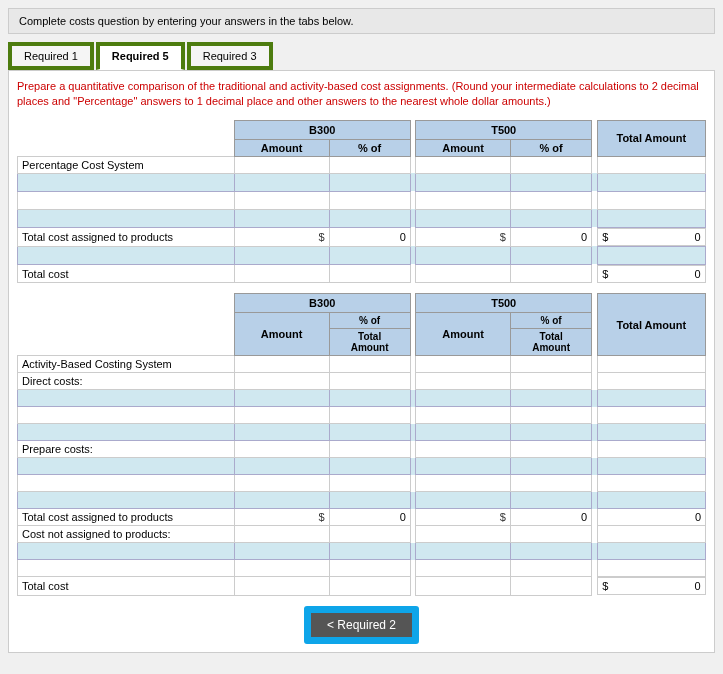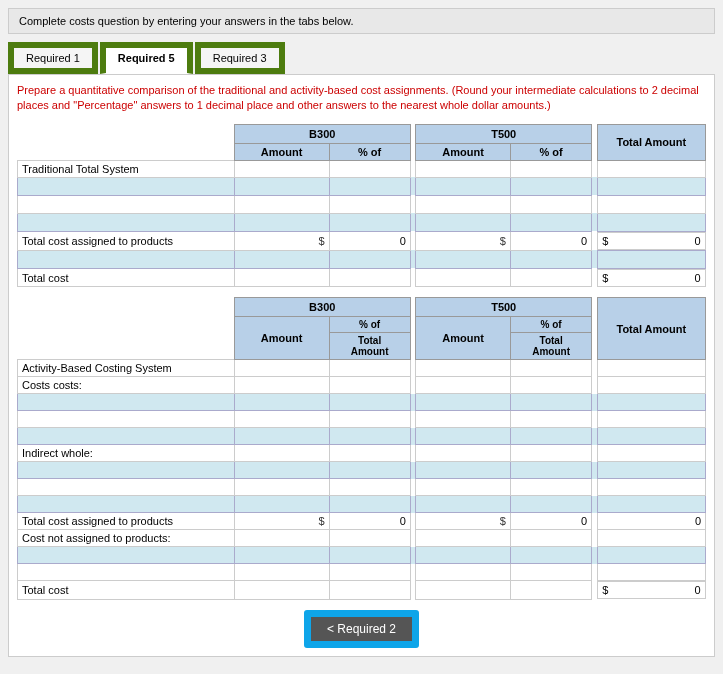--- a/index.html
+++ b/index.html
@@ -20,21 +20,21 @@
     }
 
     .tabs-row {
       display: flex;
       gap: 2px;
       margin-bottom: 0;
     }
 
     .tab {
       padding: 4px 12px;
-      border: 6px solid #4d7c0f;
+      border: 4px solid #4d7c0f;
       background: #f5f5f5;
       cursor: pointer;
       font-size: 11px;
     }
 
     .tab.active {
       background: #fff;
       border-bottom: 1px solid #fff;
       font-weight: bold;
     }
@@ -204,21 +204,21 @@
           <td class="col-header">Amount</td>
           <td class="col-header">% of</td>
           <td class="spacer"></td>
           <td class="col-header">Amount</td>
           <td class="col-header">% of</td>
           <td class="spacer"></td>
         </tr>
       </thead>
       <tbody>
         <tr>
-          <td class="row-label">Traditional Total System</td>
+          <td class="row-label">Percentage Cost System</td>
           <td class="input-cell"><input type="text" style=""></td>
           <td class="input-cell"><input type="text" style=""></td>
           <td class="spacer"></td>
           <td class="input-cell"><input type="text" style=""></td>
           <td class="input-cell"><input type="text" style=""></td>
           <td class="spacer"></td>
           <td class="input-cell"><input type="text" style=""></td>
         </tr>
         <tr class="empty-row blue-row">
           <td class="row-label" style="background:#d0e8f0;"></td>
@@ -331,21 +331,21 @@
           <td class="row-label">Activity-Based Costing System</td>
           <td class="input-cell"><input type="text" style=""></td>
           <td class="input-cell"><input type="text" style=""></td>
           <td class="spacer"></td>
           <td class="input-cell"><input type="text" style=""></td>
           <td class="input-cell"><input type="text" style=""></td>
           <td class="spacer"></td>
           <td class="input-cell"><input type="text" style=""></td>
         </tr>
         <tr>
-          <td class="row-label">Costs costs:</td>
+          <td class="row-label">Direct costs:</td>
           <td class="input-cell"><input type="text" style=""></td>
           <td class="input-cell"><input type="text" style=""></td>
           <td class="spacer"></td>
           <td class="input-cell"><input type="text" style=""></td>
           <td class="input-cell"><input type="text" style=""></td>
           <td class="spacer"></td>
           <td class="input-cell"><input type="text" style=""></td>
         </tr>
         <tr class="blue-row">
           <td class="row-label" style="background:#d0e8f0;"></td>
@@ -371,21 +371,21 @@
           <td class="row-label" style="background:#d0e8f0;"></td>
           <td class="input-cell" style="background:#d0e8f0;"><input type="text" style=""></td>
           <td class="input-cell" style="background:#d0e8f0;"><input type="text" style=""></td>
           <td class="spacer"></td>
           <td class="input-cell" style="background:#d0e8f0;"><input type="text" style=""></td>
           <td class="input-cell" style="background:#d0e8f0;"><input type="text" style=""></td>
           <td class="spacer"></td>
           <td class="input-cell" style="background:#d0e8f0;"><input type="text" style=""></td>
         </tr>
         <tr>
-          <td class="row-label">Indirect whole:</td>
+          <td class="row-label">Prepare costs:</td>
           <td class="input-cell"><input type="text" style=""></td>
           <td class="input-cell"><input type="text" style=""></td>
           <td class="spacer"></td>
           <td class="input-cell"><input type="text" style=""></td>
           <td class="input-cell"><input type="text" style=""></td>
           <td class="spacer"></td>
           <td class="input-cell"><input type="text" style=""></td>
         </tr>
         <tr class="blue-row">
           <td class="row-label" style="background:#d0e8f0;"></td>

